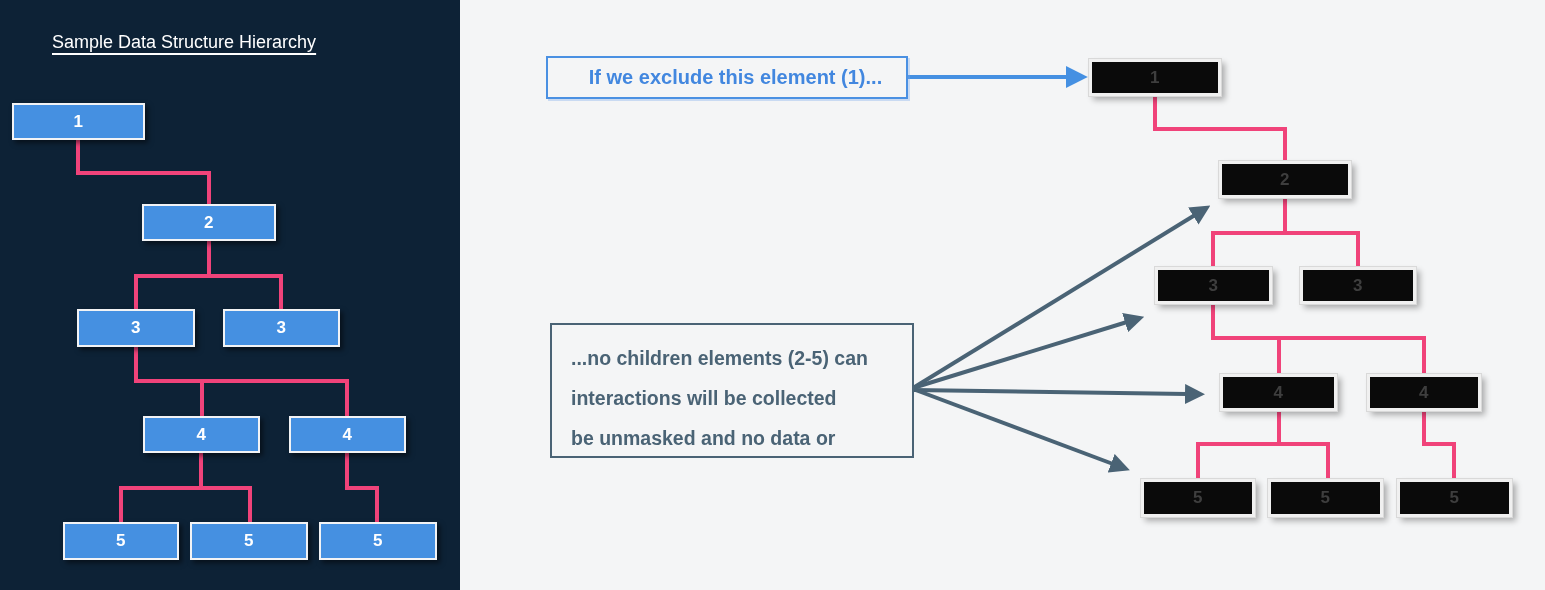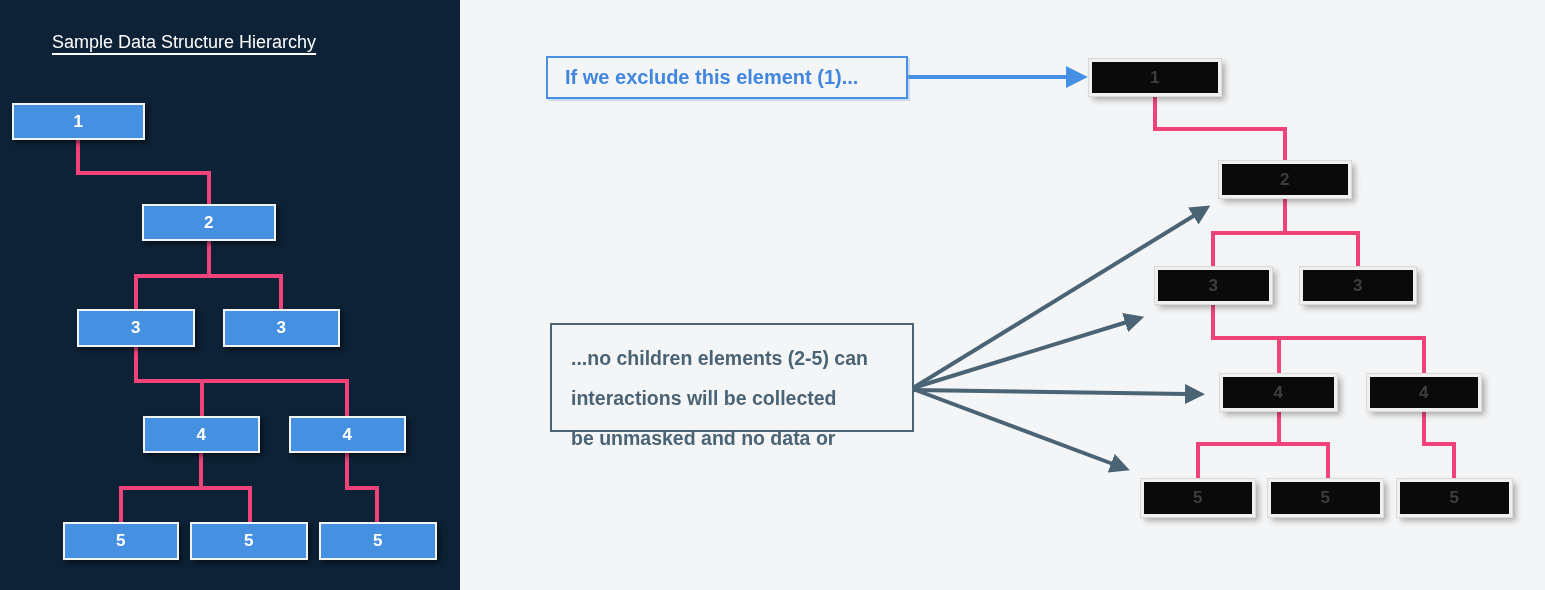--- a/index.html
+++ b/index.html
@@ -55,23 +55,24 @@
 
   .callout{
     position:absolute;z-index:4;box-sizing:border-box;
     border:2px solid;font-weight:bold;
   }
   .callout-exclude{
     left:546px;top:56px;width:362px;height:43px;
     border-color:#4a90e2;color:#4287df;font-size:20px;
     display:flex;align-items:center;padding-left:17px;
     box-shadow:2px 2px 0 rgba(120,170,235,0.35);
+    justify-content:center;
   }
   .callout-children{
-    left:550px;top:323px;width:364px;height:109px;
+    left:550px;top:323px;width:364px;height:135px;
     border-color:#4a6375;color:#4a6375;font-size:19.5px;
     padding:13px 18px 0 19px;line-height:40px;
   }
 </style>
 </head>
 <body>
 
 <div class="panel-left"></div>
 
 <div class="title">Sample Data Structure Hierarchy</div>

